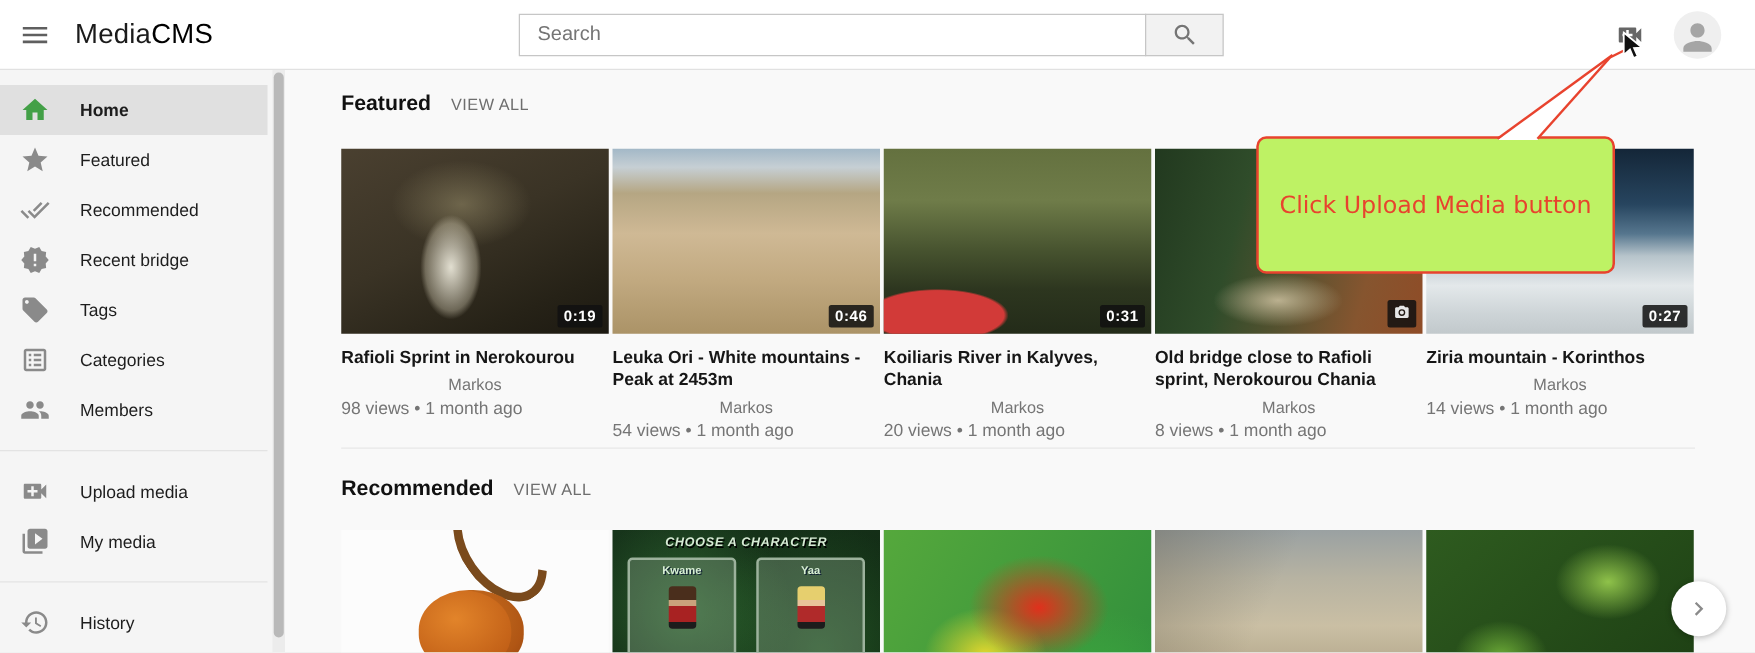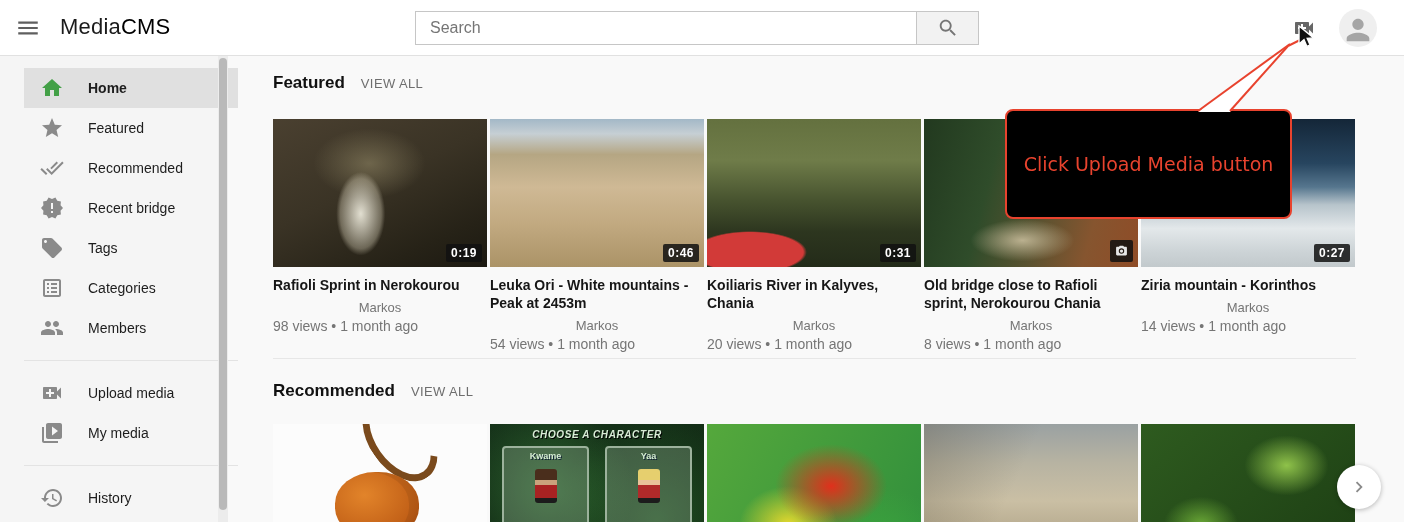--- a/index.html
+++ b/index.html
@@ -24,21 +24,21 @@
     background:#f2f2f2; cursor:pointer; display:flex; align-items:center; justify-content:center; color:#757575; }
   .upload-btn { position:absolute; left:1289px; top:16px; width:30px; height:26px;
     background:none; border:none; cursor:pointer; color:#666; }
   .avatar { position:absolute; left:1339px; top:9px; width:38px; height:38px; border-radius:50%;
     background:#efefef; overflow:hidden; cursor:pointer; }
   .avatar svg { display:block; margin:4px auto 0; }
   
   .sidebar { position:absolute; top:56px; left:0; width:228px; height:466px; background:#f5f5f5; z-index:5; }
   .scroll-track { position:absolute; top:0; right:0; width:10px; height:466px; background:#ececec; }
   .scroll-thumb { position:absolute; top:2px; right:1px; width:8px; height:452px; border-radius:4px; background:#b9b9b9; }
-  .nav { position:absolute; top:0; left:0; width:176px; padding-top:12px;padding-left:24px; }
+  .nav { position:absolute; top:0; left:0; width:176px; padding-top:12px; }
   .nav-group { width:100%; }
   .nav-item { position:relative; width:214px; height:40px; display:flex; align-items:center;
     padding-left:16px; cursor:pointer; }
   .nav-item.active { background:#e0e0e0; }
   .nav-item.active .nav-label { font-weight:700; }
   .nav-icon { width:24px; height:24px; color:#8a8a8a; flex:0 0 24px; }
   .nav-icon.green { color:#43a047; }
   .nav-label { margin-left:24px; font-size:14px; font-weight:500; color:#1d1d1d; white-space:nowrap; }
   .nav-divider { height:1px; background:#e3e3e3; margin:12px 0; width:214px; }
   
@@ -106,21 +106,21 @@
     linear-gradient(180deg, #9aa1a2 0%, #b7b3a2 26%, #cabfa4 52%, #b3a78b 76%, #9b8f78 100%); }
   .t-r5 { background:
     radial-gradient(ellipse 70px 50px at 68% 28%, #8fc24a, transparent 60%),
     radial-gradient(ellipse 60px 45px at 28% 68%, #6aa836, transparent 62%),
     linear-gradient(140deg, #2e5b1f 0%, #1c3d13 100%); }
   
   .next-btn { position:absolute; left:1337px; top:465px; width:44px; height:44px; border-radius:50%;
     background:#fff; border:none; box-shadow:0 1px 5px rgba(0,0,0,0.28); cursor:pointer; z-index:8;
     display:flex; align-items:center; justify-content:center; color:#8a8a8a; }
   
-  .callout { position:absolute; left:1005px; top:109px; width:287px; height:110px; background:#000000;
+  .callout { position:absolute; left:1005px; top:109px; width:287px; height:110px; background:#bef264;
     border:2px solid #e8432e; border-radius:8px; z-index:50; display:flex; align-items:center;
     justify-content:center; }
   .callout-text { color:#e8432e; font-size:19px; font-family:"DejaVu Sans", sans-serif; }
   .overlay-svg { position:absolute; left:0; top:0; width:1404px; height:522px; z-index:51; pointer-events:none; }
   .cursor-svg { position:absolute; left:1297px; top:25px; z-index:60; pointer-events:none; }
 </style>
 </head>
 <body>
 
 <div id="app">

